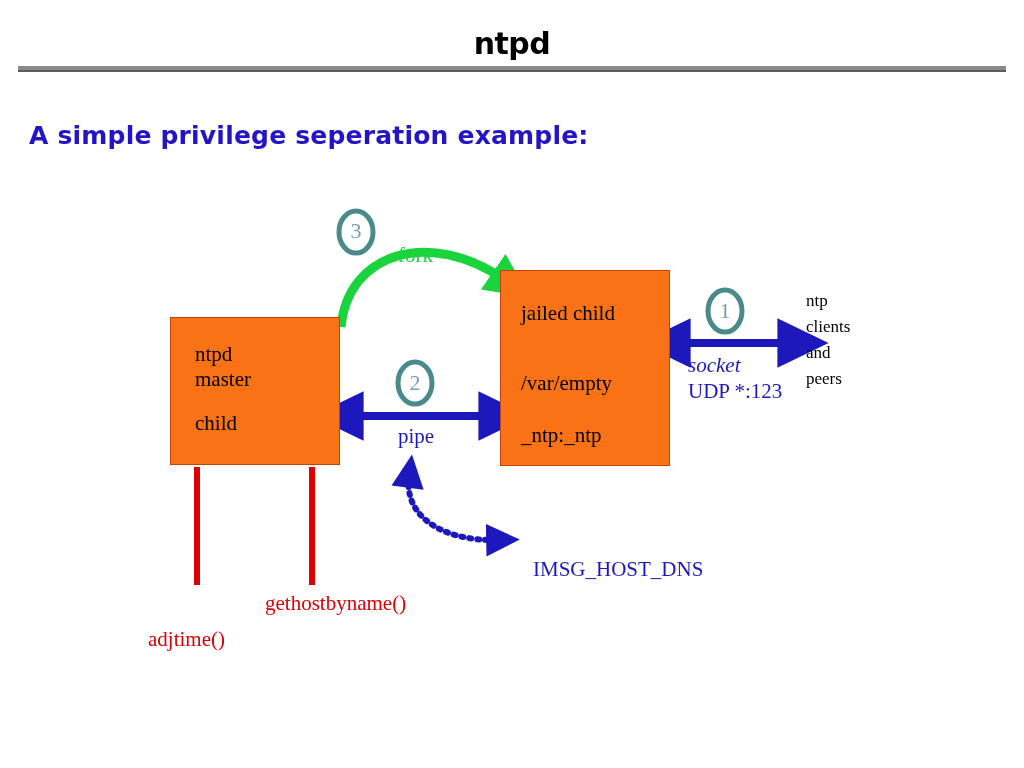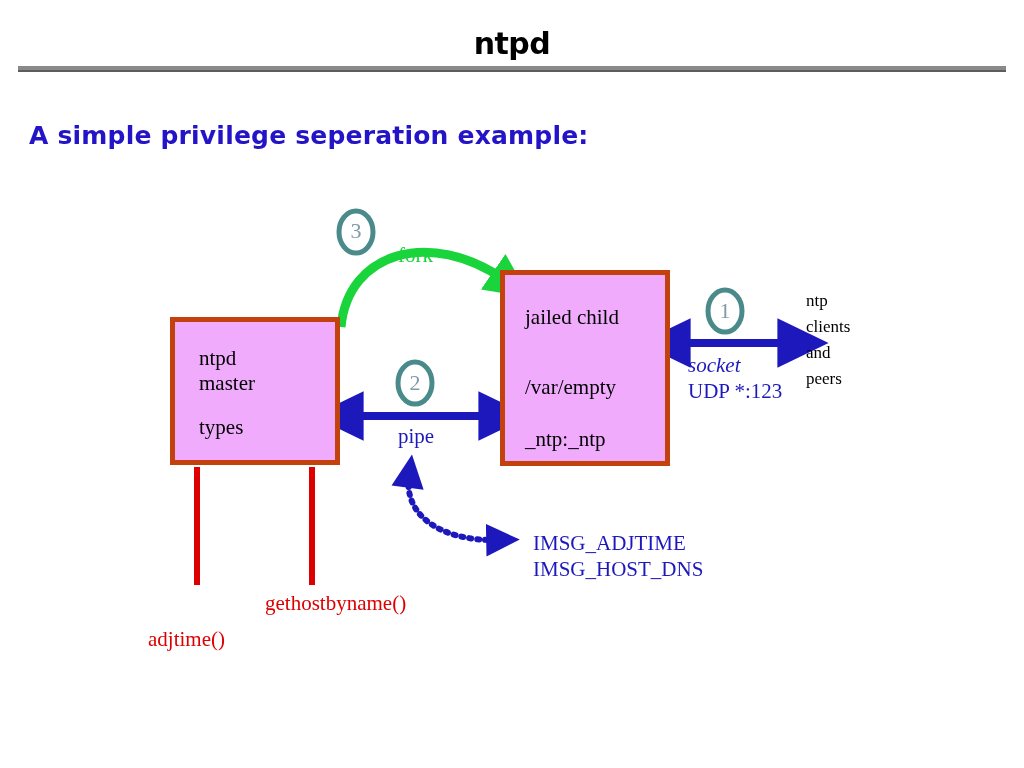--- a/index.html
+++ b/index.html
@@ -49,22 +49,22 @@
     font-family: "DejaVu Sans", sans-serif;
     font-weight: bold;
     font-size: 25px;
     color: #2414c8;
     letter-spacing: 0.2px;
   }
 
   
   .proc-box {
     position: absolute;
-    background: #f0abfc;
-    border: 5px solid #c2410c;
+    background: #f97316;
+    border: 1px solid #c2410c;
     box-sizing: border-box;
   }
   #box-master {
     left: 170px;
     top: 317px;
     width: 170px;
     height: 148px;
   }
   #box-child {
     left: 500px;
@@ -211,38 +211,37 @@
     <ellipse cx="356" cy="232" rx="17" ry="21" fill="none" stroke="#4a8a8a" stroke-width="5"></ellipse>
   </svg>
 
   <div class="step-num" id="num-1">1</div>
   <div class="step-num" id="num-2">2</div>
   <div class="step-num" id="num-3">3</div>
 
   <div class="proc-box" id="box-master">
     <div class="box-line" id="master-l1">ntpd</div>
     <div class="box-line" id="master-l2">master</div>
-    <div class="box-line" id="master-l3">types</div>
+    <div class="box-line" id="master-l3">child</div>
   </div>
 
   <div class="proc-box" id="box-child">
     <div class="box-line" id="child-l1">jailed child</div>
     <div class="box-line" id="child-l2">/var/empty</div>
     <div class="box-line" id="child-l3">_ntp:_ntp</div>
   </div>
 
   <div class="lbl" id="lbl-fork">fork</div>
   <div class="lbl" id="lbl-pipe">pipe</div>
   <div class="lbl" id="lbl-socket">socket</div>
   <div class="lbl" id="lbl-udp">UDP *:123</div>
 
   <div class="lbl client-line" id="cli-1">ntp</div>
   <div class="lbl client-line" id="cli-2">clients</div>
   <div class="lbl client-line" id="cli-3">and</div>
   <div class="lbl client-line" id="cli-4">peers</div>
 
-  <div class="lbl msg-line" id="msg-1">IMSG_ADJTIME</div>
   <div class="lbl msg-line" id="msg-2">IMSG_HOST_DNS</div>
 
   <div class="lbl call-lbl" id="call-0">adjtime()</div>
   <div class="lbl call-lbl" id="call-1">gethostbyname()</div>
 
 </div>
 
 </body></html>

